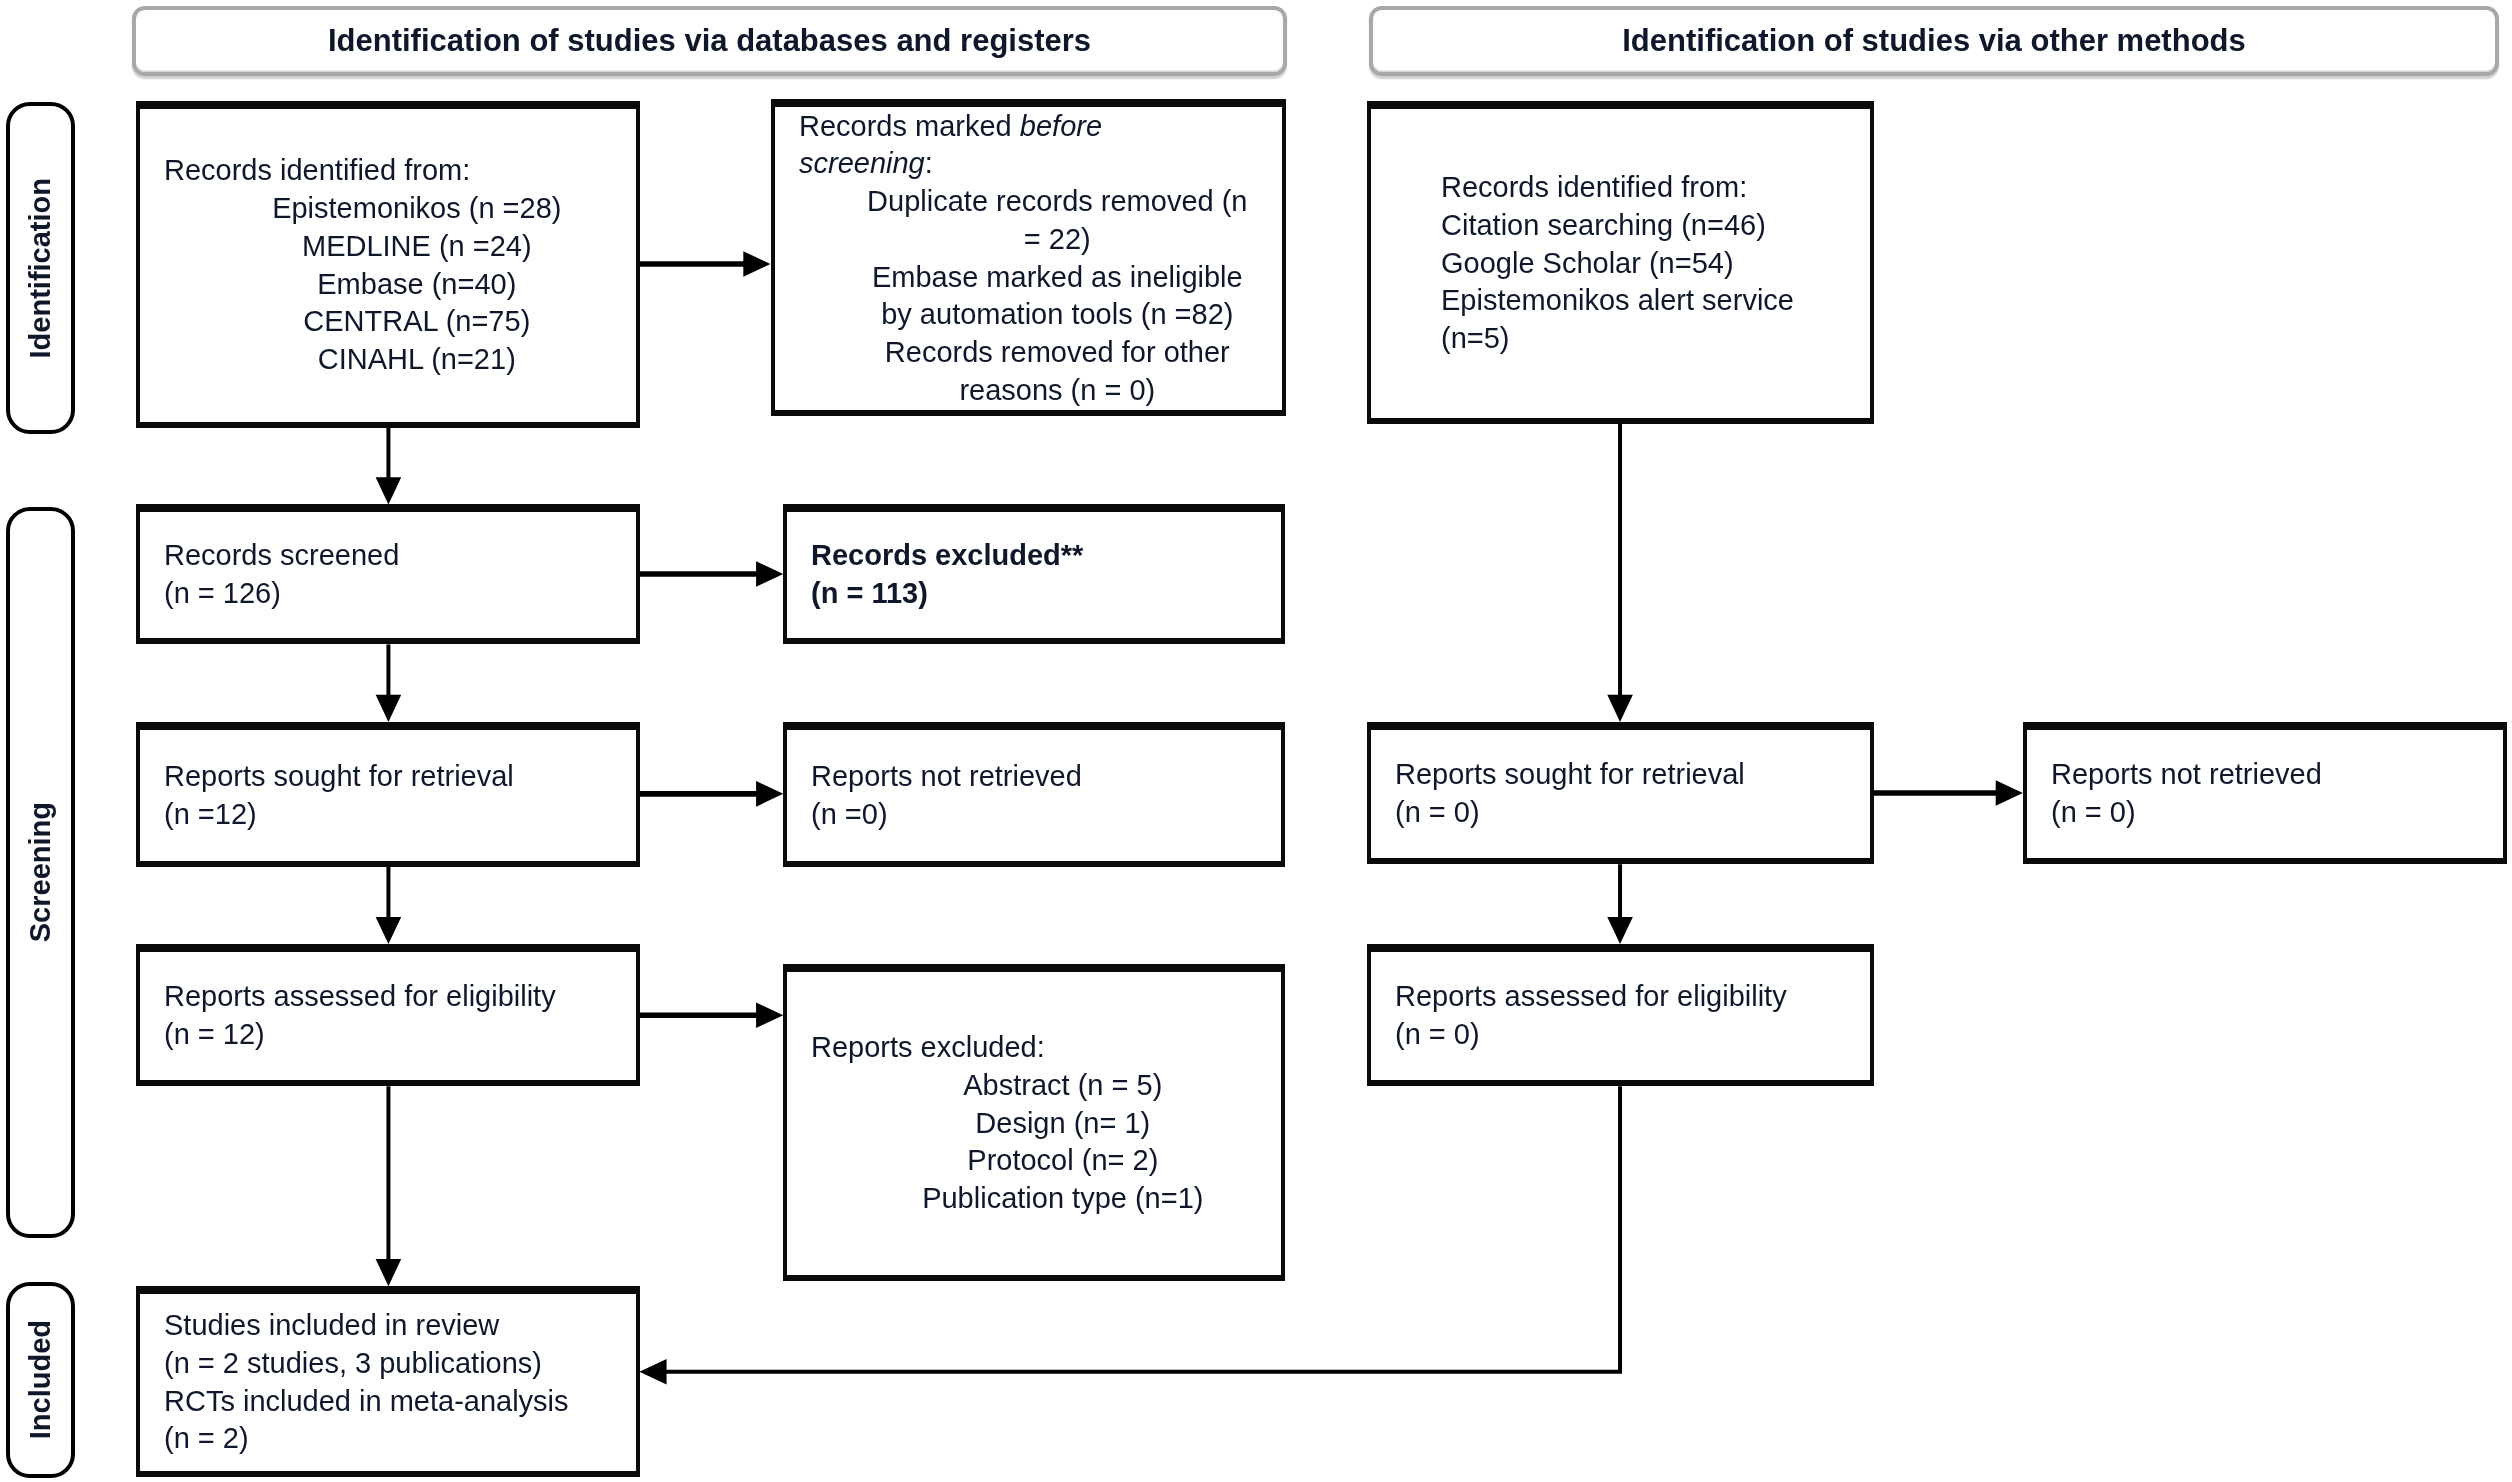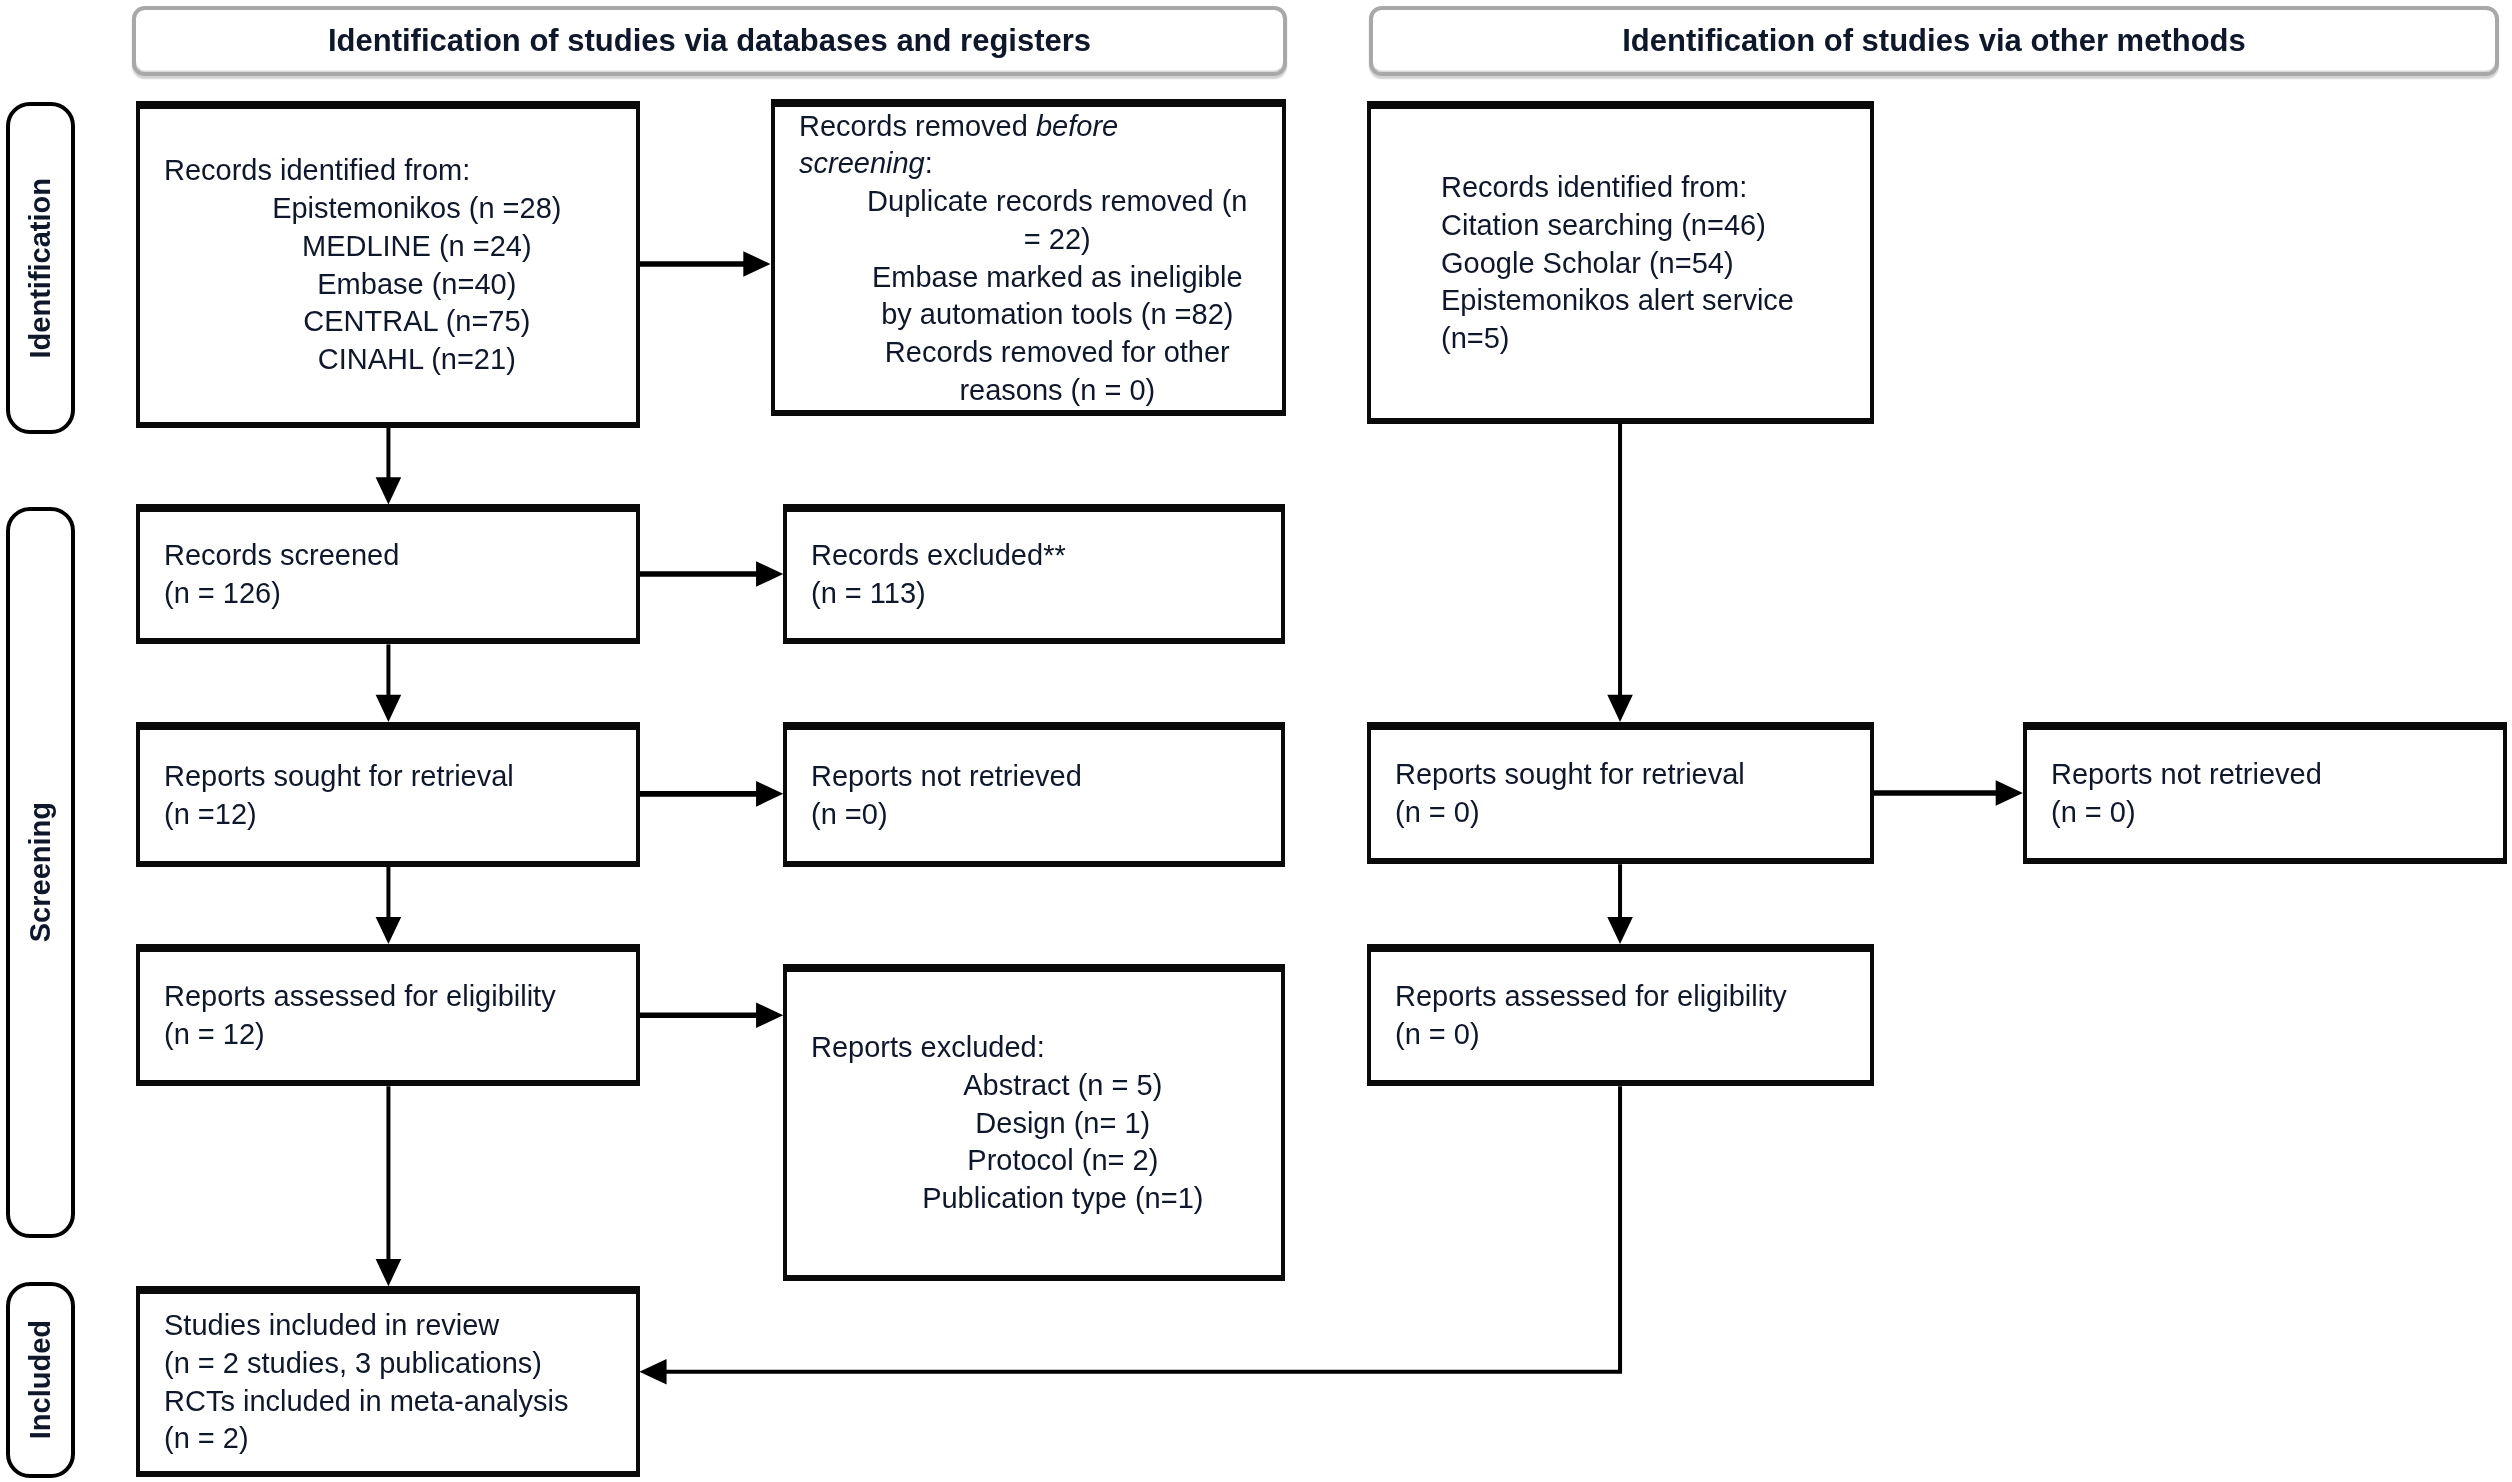--- a/index.html
+++ b/index.html
@@ -157,36 +157,36 @@
   <div class="flow-box" style="left:136px; top:101px; width:504px; height:327px;">
       <div class="ln"><span>Records identified from:</span></div>
       <div class="ln ind1"><span>Epistemonikos (n =28)</span></div>
       <div class="ln ind1"><span>MEDLINE (n =24)</span></div>
       <div class="ln ind1"><span>Embase (n=40)</span></div>
       <div class="ln ind1"><span>CENTRAL (n=75)</span></div>
       <div class="ln ind1"><span>CINAHL (n=21)</span></div>
     </div>
 
   <div class="flow-box" style="left:771px; top:99px; width:515px; height:317px;">
-      <div class="ln"><span>Records removed </span><span class="it">before</span></div>
+      <div class="ln"><span>Records marked </span><span class="it">before</span></div>
       <div class="ln"><span class="it">screening</span><span>:</span></div>
       <div class="ln ind1"><span>Duplicate records removed (n</span></div>
       <div class="ln ind1"><span>= 22)</span></div>
       <div class="ln ind1"><span>Embase marked as ineligible</span></div>
       <div class="ln ind1"><span>by automation tools (n =82)</span></div>
       <div class="ln ind1"><span>Records removed for other</span></div>
       <div class="ln ind1"><span>reasons (n = 0)</span></div>
     </div>
 
   <div class="flow-box" style="left:136px; top:504px; width:504px; height:140px;">
       <div class="ln"><span>Records screened</span></div>
       <div class="ln"><span>(n = 126)</span></div>
     </div>
 
-  <div class="flow-box" style="left:783px; top:504px; width:502px; height:140px;">
+  <div class="flow-box" style="left:783px; top:504px; width:502px; height:140px;font-weight:bold;">
       <div class="ln"><span>Records excluded**</span></div>
       <div class="ln"><span>(n = 113)</span></div>
     </div>
 
   <div class="flow-box" style="left:136px; top:722px; width:504px; height:145px;">
       <div class="ln"><span>Reports sought for retrieval</span></div>
       <div class="ln"><span>(n =12)</span></div>
     </div>
 
   <div class="flow-box" style="left:783px; top:722px; width:502px; height:145px;">

